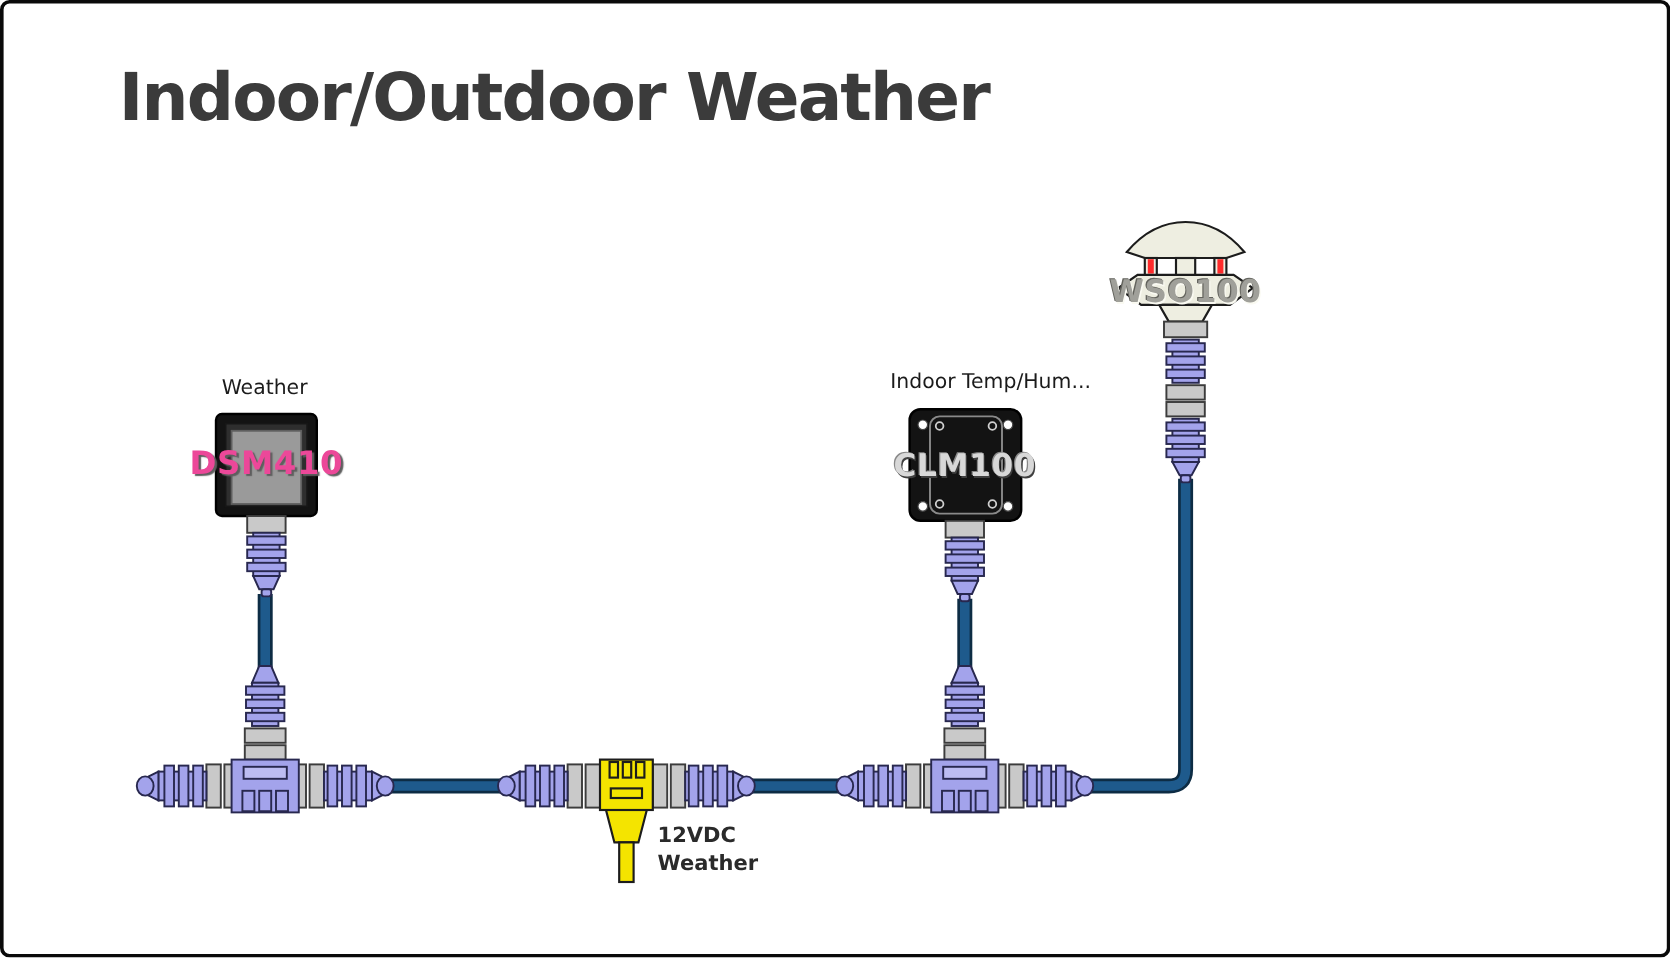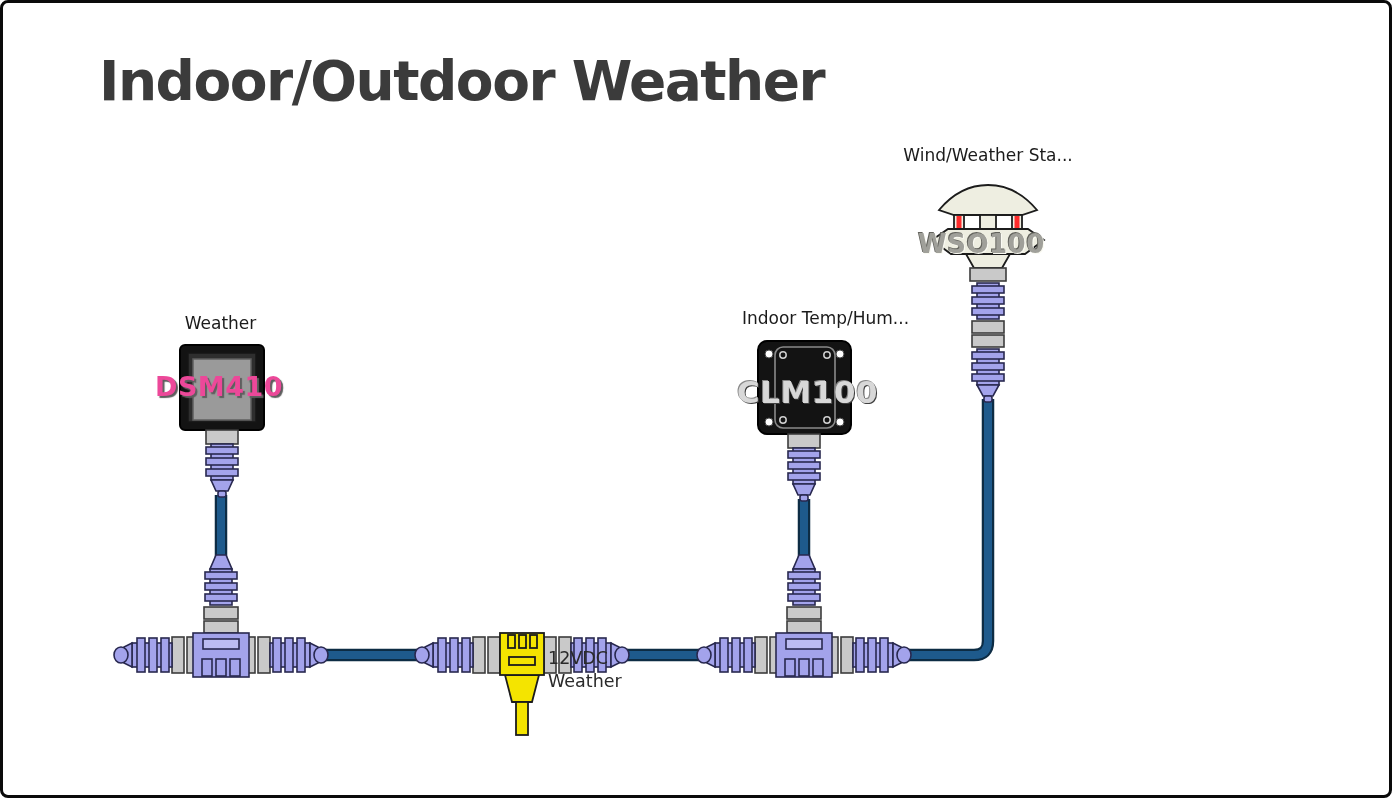--- a/index.html
+++ b/index.html
@@ -22,31 +22,31 @@
   .innerscrew{fill:#131313;stroke:#cfcfcf;stroke-width:1.5;}
 
   .page-title{
     position:absolute;left:80px;top:44px;z-index:2;
     font-size:55px;line-height:68px;font-weight:bold;color:#3b3b3b;letter-spacing:-1.5px;margin-left:16px;
   }
   .lbl{
     position:absolute;z-index:2;font-size:17px;color:#1b1b1b;text-align:center;
   }
   .pt-label{
-    position:absolute;left:545px;top:644px;z-index:2;
-    font-size:17.5px;line-height:23px;font-weight:normal;color:#2a2a2a;text-align:left;
+    position:absolute;left:545px;top:683px;z-index:2;
+    font-size:17.5px;line-height:23px;font-weight:bold;color:#2a2a2a;text-align:left;
   }
   .model{
-    position:absolute;z-index:2;font-weight:bold;text-align:left;letter-spacing:0.5px;
+    position:absolute;z-index:2;font-weight:bold;text-align:center;letter-spacing:0.5px;
   }
   .model-wso{left:915px;top:226px;width:140px;font-size:26px;color:#a0a09a;
     text-shadow:-1px -1px 0 #63635d, 1px 1px 0 #fafaf2;}
   .model-dsm{left:152px;top:368px;width:134px;font-size:27px;color:#ec4899;
     text-shadow:2px 2px 1px #5e5e5e;}
-  .model-clm{left:734px;top:371px;width:134px;font-size:31px;color:#d8d8d8;
+  .model-clm{left:734px;top:371px;width:134px;font-size:26px;color:#d8d8d8;
     text-shadow:1px 1px 0 #3f3f3f, -1px -1px 0 #888;}
 </style>
 </head>
 <body>
 
 <div class="canvas">
 
   <svg class="diagram" width="1392" height="798" viewBox="0 0 1392 798">
     <defs>
 
@@ -171,21 +171,20 @@
       <use href="#vrib" transform="translate(985,346)"></use>
       <polygon class="purple" points="974,382 996,382 990,393 980,393"></polygon>
       <rect class="purple" x="981" y="393" width="8" height="6" rx="2"></rect>
     </g>
   </svg>
 
   <div class="page-title">
     <div>Indoor/Outdoor Weather</div>
   </div>
 
-  <div class="lbl" style="left:830px;top:142px;width:310px">Wind/Weather Sta...</div>
 
   <div class="lbl" style="left:130px;top:310px;width:175px">Weather</div>
 
   <div class="lbl" style="left:670px;top:305px;width:305px">Indoor Temp/Hum...</div>
 
   <div class="pt-label">
     <div>12VDC</div>
     <div>Weather</div>
   </div>
 

